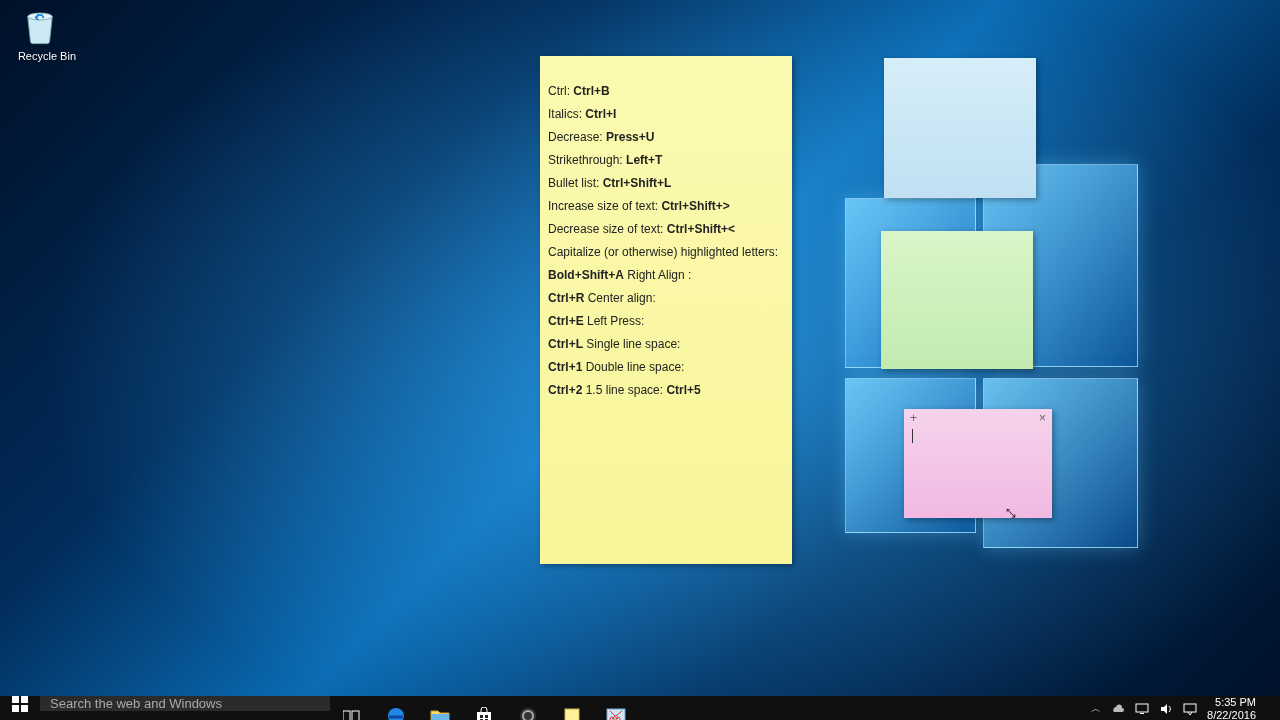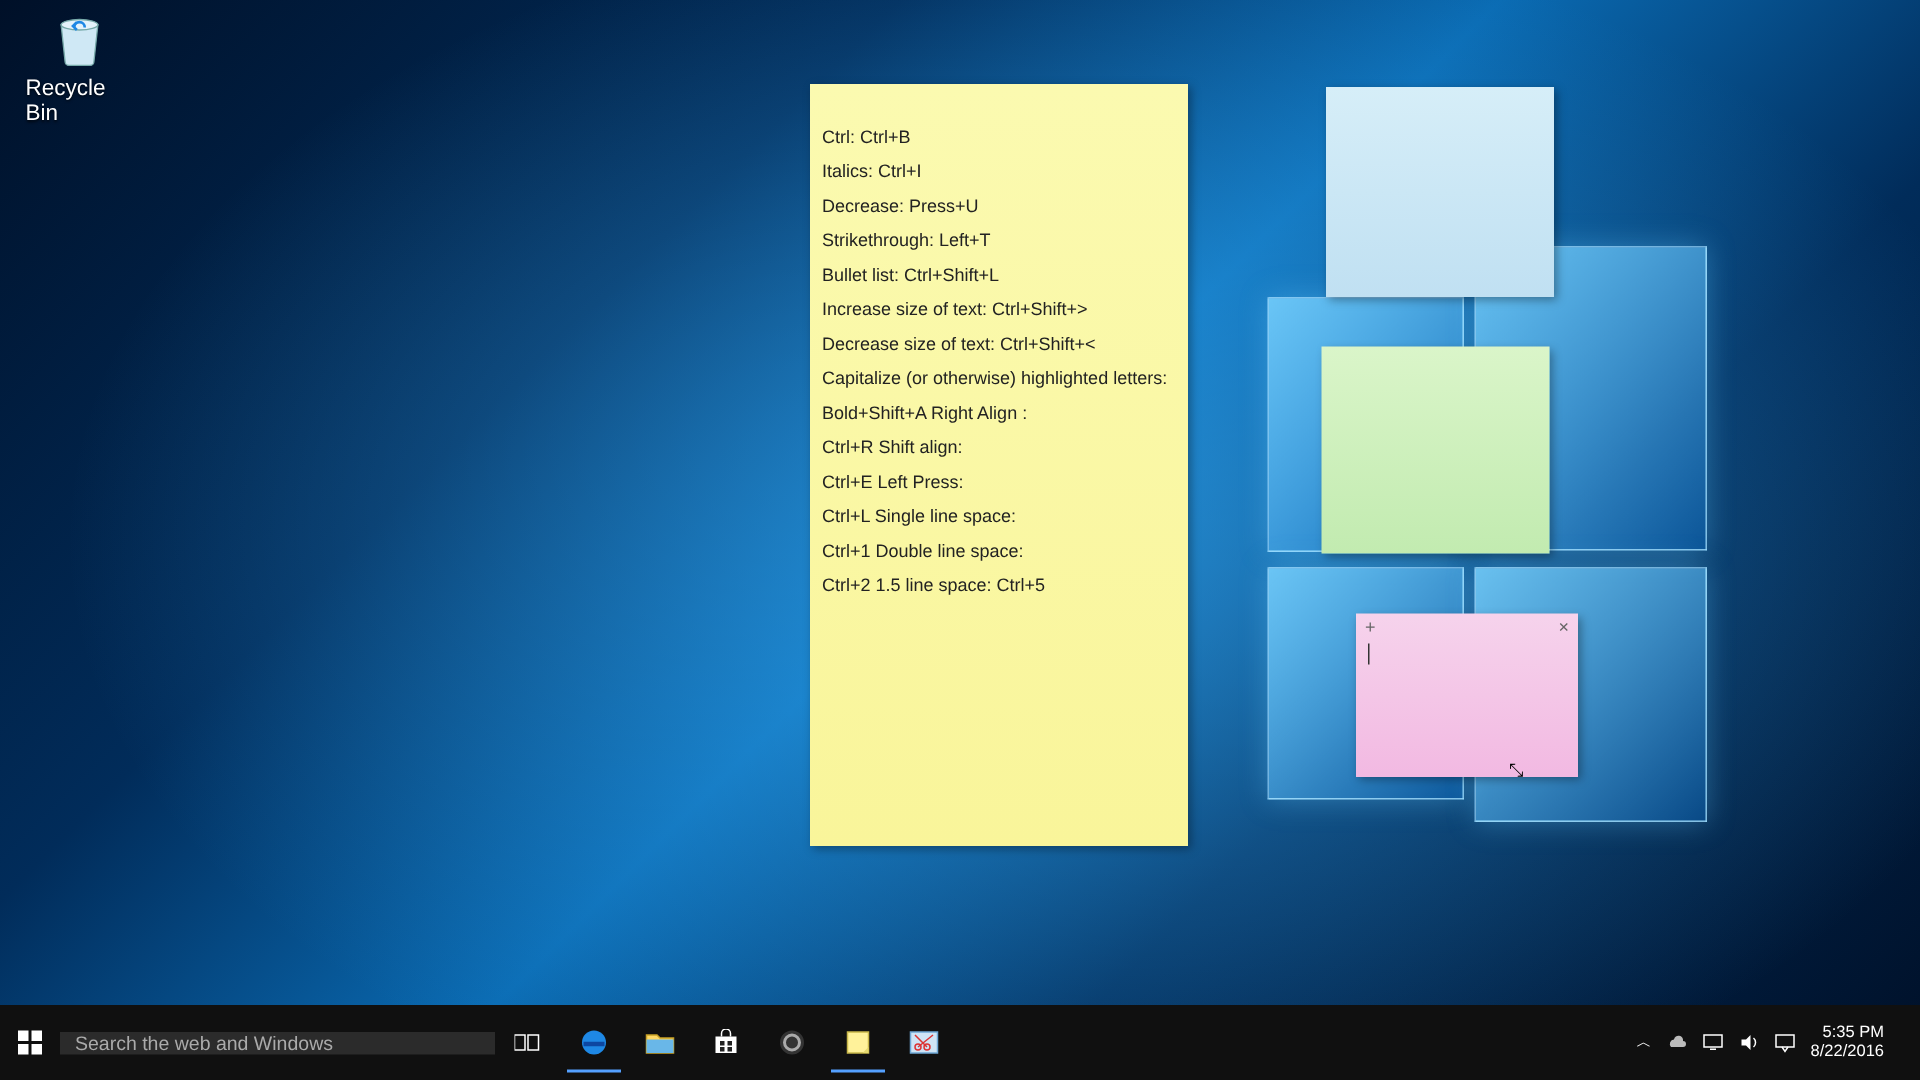--- a/index.html
+++ b/index.html
@@ -20,41 +20,41 @@
   border: 1px solid rgba(180,230,255,0.6);
   box-shadow: 0 0 18px rgba(100,200,255,0.35);
 }
 .win-tile.tl { left: 845px; top: 198px; width: 131px; height: 170px; }
 .win-tile.tr { left: 983px; top: 164px; width: 155px; height: 203px; }
 .win-tile.bl { left: 845px; top: 378px; width: 131px; height: 155px; }
 .win-tile.br { left: 983px; top: 378px; width: 155px; height: 170px; }
 
 
 .desktop-icon {
-  position: absolute; left: 17px; top: 6px;
-  width: 72px; text-align: left; color: #fff;
-  font-size: 15px;
+  position: absolute; left: 4px; top: 6px;
+  width: 72px; text-align: right; color: #fff;
+  font-size: 11px;
   text-shadow: 0 1px 2px rgba(0,0,0,0.8);
 }
 .desktop-icon svg { width: 42px; height: 42px; display: block; margin: 0 auto 2px; }
 
 
 .note {
   position: absolute;
   box-shadow: 2px 2px 6px rgba(0,0,0,0.35);
   font-family: "Segoe UI", "Segoe Script", Arial, sans-serif;
 }
 .note-yellow-main {
   left: 540px; top: 56px; width: 252px; height: 508px;
   background: linear-gradient(#fbfab0, #f9f59a);
   padding: 20px 8px 8px 8px;
   font-size: 12px; color: #222;
 }
 .note-yellow-main p { margin: 8px 0; line-height: 1.25; }
-.note-yellow-main .hot { font-weight: normal; }
+.note-yellow-main .hot { font-weight: bold; }
 
 .note-blue  { left: 884px; top:  58px; width: 152px; height: 140px; background: linear-gradient(#d6eef8, #c0e0f2); }
 .note-green { left: 881px; top: 231px; width: 152px; height: 138px; background: linear-gradient(#daf5c9, #c2ebb0); }
 .note-pink  { left: 904px; top: 409px; width: 148px; height: 109px; background: linear-gradient(#f6d3ec, #f2b9e2); }
 
 .note-head {
   position: absolute; top: 0; left: 0; right: 0; height: 18px;
   display: flex; justify-content: space-between; align-items: center;
   padding: 0 6px; font-size: 12px; color: #666;
 }
@@ -62,22 +62,22 @@
 .note-body-caret {
   position: absolute; left: 8px; top: 20px; width: 1px; height: 14px; background: #333;
 }
 .cursor-hint {
   position: absolute; left: 1006px; top: 506px;
   font-size: 12px; color: #000;
 }
 
 
 .taskbar {
-  position: absolute; left: 0; right: 0; bottom: 0; height: 50px;
-  background: #101010; color: #fff; display: flex; align-items: center; margin-top: 16px;
+  position: absolute; left: 0; right: 0; bottom: 0; height: 24px;
+  background: #101010; color: #fff; display: flex; align-items: flex-start; margin-top: 16px;
 }
 .start-btn {
   width: 40px; display: flex; align-items: center; justify-content: center;
 }
 .start-btn .winlogo { width: 16px; height: 16px; display: grid; grid-template: 1fr 1fr / 1fr 1fr; gap: 2px; }
 .start-btn .winlogo div { background: #fff; }
 .search-box {
   flex: 0 0 290px; background: #2b2b2b; display: flex; align-items: center;
   color: #aaa; font-size: 13px; padding-left: 10px;
 }
@@ -121,21 +121,21 @@
   <div class="note note-yellow-main">
     <p><span>Ctrl: </span><span class="hot">Ctrl+B</span></p>
     <p><span>Italics: </span><span class="hot">Ctrl+I</span></p>
     <p><span>Decrease: </span><span class="hot">Press+U</span></p>
     <p><span>Strikethrough: </span><span class="hot">Left+T</span></p>
     <p><span>Bullet list: </span><span class="hot">Ctrl+Shift+L</span></p>
     <p><span>Increase size of text: </span><span class="hot">Ctrl+Shift+&gt;</span></p>
     <p><span>Decrease size of text: </span><span class="hot">Ctrl+Shift+&lt;</span></p>
     <p>Capitalize (or otherwise) highlighted letters:</p>
     <p><span class="hot">Bold+Shift+A</span><span> Right Align :</span></p>
-    <p><span class="hot">Ctrl+R</span><span> Shift align:</span></p>
+    <p><span class="hot">Ctrl+R</span><span> Center align:</span></p>
     <p><span class="hot">Ctrl+E</span><span> Left Press:</span></p>
     <p><span class="hot">Ctrl+L</span><span> Single line space:</span></p>
     <p><span class="hot">Ctrl+1</span><span> Double line space:</span></p>
     <p><span class="hot">Ctrl+2</span><span> 1.5 line space: </span><span class="hot">Ctrl+5</span></p>
   </div>
 
   <div class="note note-blue"></div>
   <div class="note note-green"></div>
 
   <div class="note note-pink">

